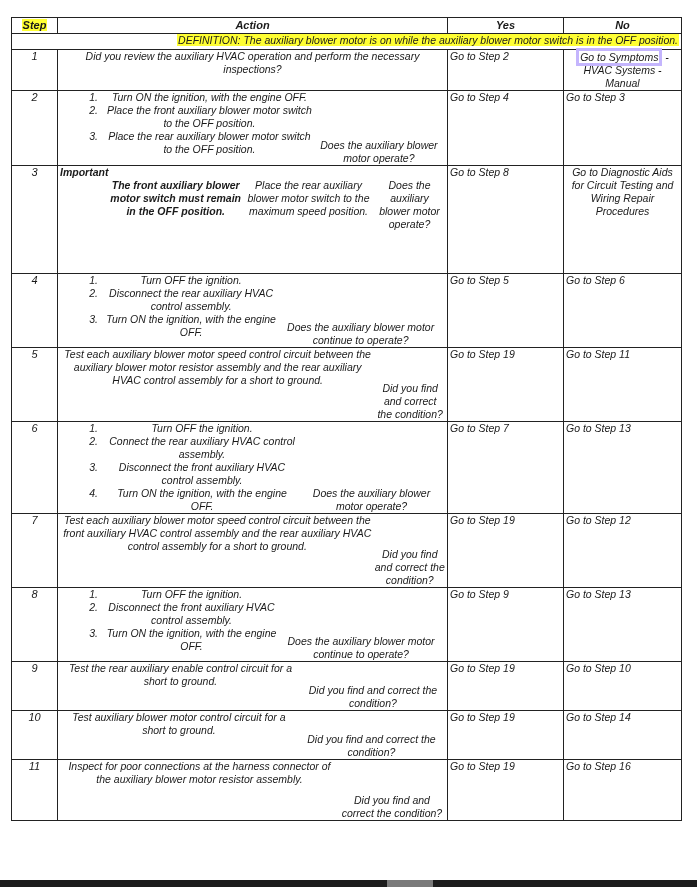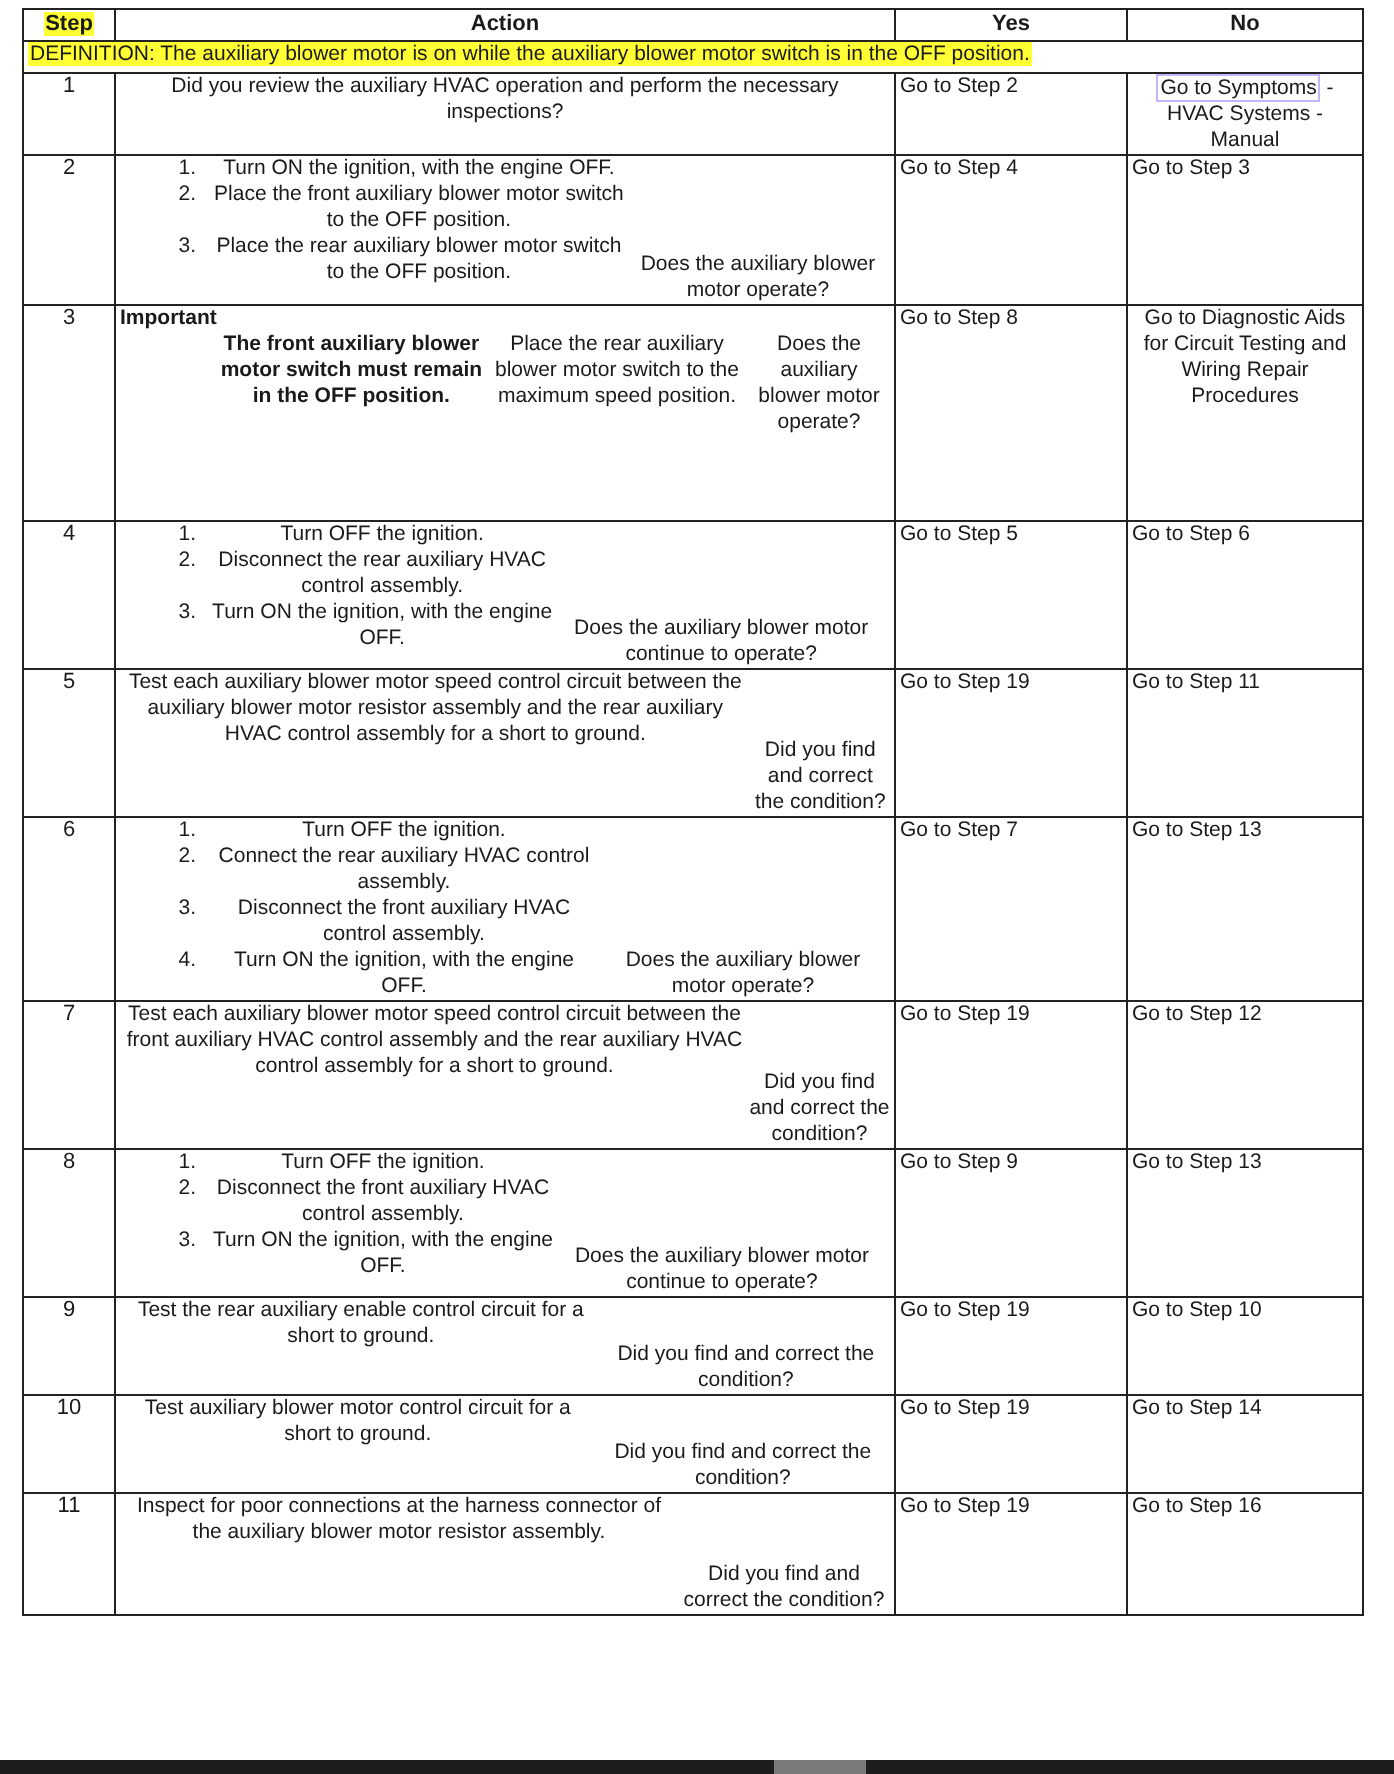--- a/index.html
+++ b/index.html
@@ -12,24 +12,25 @@
     }
     body {
       font-family: "Liberation Sans", sans-serif;
       font-size: 10.5px;
       color: #1a1a1a;
       position: relative;
     }
     table.diag {
       position: absolute;
       left: 11px;
-      top: 4px;
+      top: 17px;
       width: 670px;
       border-collapse: collapse;
       table-layout: fixed;
+      font-style: italic;
     }
     table.diag col.c-step { width: 46px; }
     table.diag col.c-action { width: 390px; }
     table.diag col.c-yes { width: 116px; }
     table.diag col.c-no { width: 118px; }
     table.diag th, table.diag td {
       border: 1.5px solid #222;
       padding: 0 2px;
       vertical-align: top;
       line-height: 13px;
@@ -43,20 +44,21 @@
     }
     .hl-mark {
       background: #ffff33;
       padding: 0 1px;
     }
     td.definition {
       font-size: 10.5px;
       height: 15px;
       vertical-align: middle;
       padding-left: 1px;
+      text-align: right;
     }
     td.step {
       text-align: center;
       vertical-align: middle;
       font-size: 11px;
     }
     td.action {
       position: relative;
       text-align: center;
     }
@@ -90,21 +92,21 @@
     ol.steps li::before {
       content: counter(s) ".";
       position: absolute;
       left: -22px;
       width: 14px;
       text-align: right;
     }
     .q { margin-top: auto; }
     .bold { font-weight: bold; }
     .link-box {
-      border: 1px solid #c4b5fd;
+      border: 3px solid #c4b5fd;
       padding: 0 1px;
       color: #1a1a1a;
       cursor: pointer;
     }
     .bottom-bar {
       position: absolute;
       left: 0;
       top: 880px;
       width: 697px;
       height: 7px;

